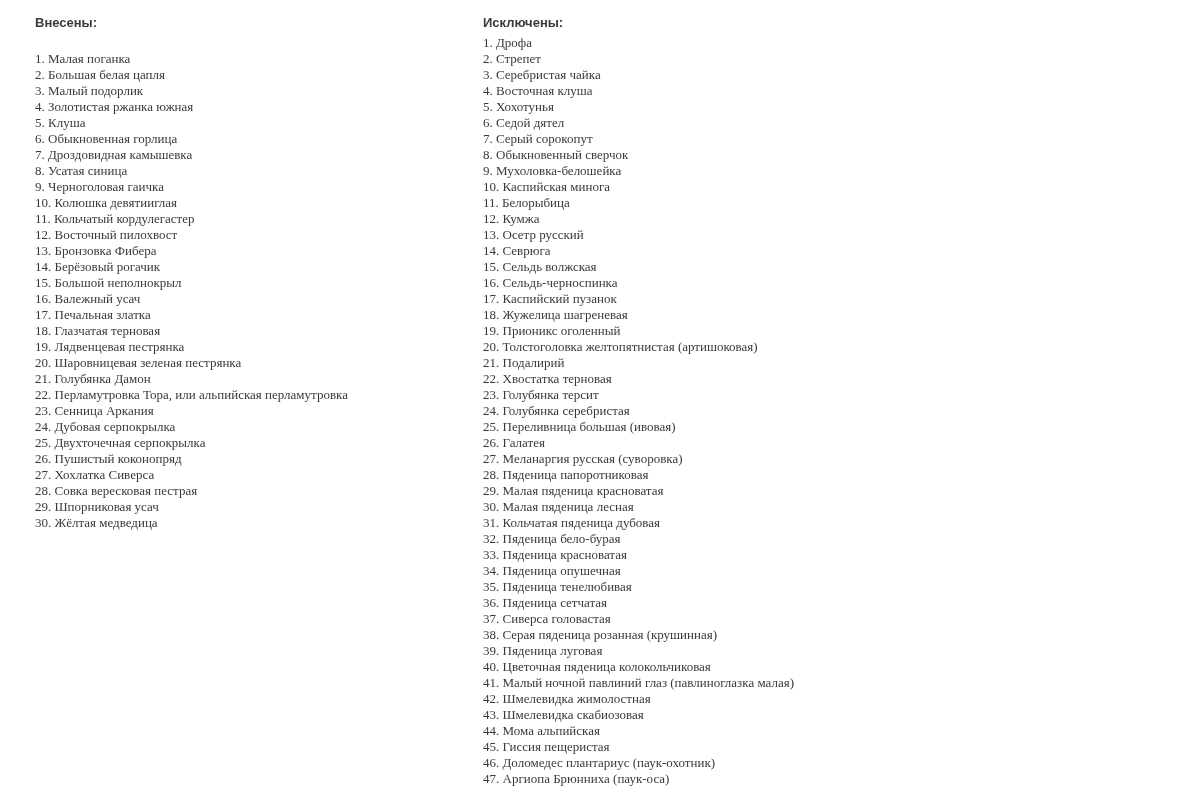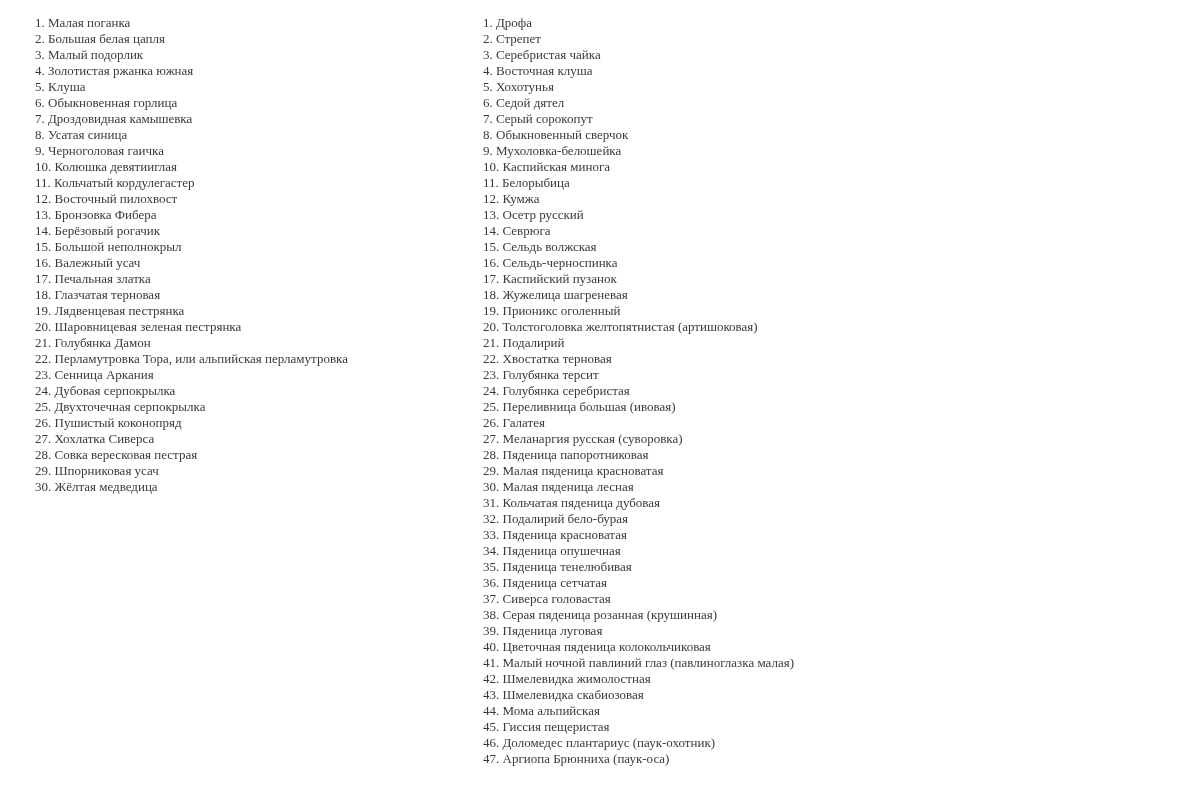--- a/index.html
+++ b/index.html
@@ -49,20 +49,21 @@
   ol.species-list li::before {
     content: counter(item) ". ";
   }
 </style>
 </head>
 <body>
 
 <div class="page">
 
   <div class="column left">
+    <p class="column-title">Внесены:</p>
     <ol class="species-list">
         <li>Малая поганка</li>
         <li>Большая белая цапля</li>
         <li>Малый подорлик</li>
         <li>Золотистая ржанка южная</li>
         <li>Клуша</li>
         <li>Обыкновенная горлица</li>
         <li>Дроздовидная камышевка</li>
         <li>Усатая синица</li>
         <li>Черноголовая гаичка</li>
@@ -84,20 +85,21 @@
         <li>Двухточечная серпокрылка</li>
         <li>Пушистый коконопряд</li>
         <li>Хохлатка Сиверса</li>
         <li>Совка вересковая пестрая</li>
         <li>Шпорниковая усач</li>
         <li>Жёлтая медведица</li>
       </ol>
   </div>
 
   <div class="column right">
+    <p class="column-title">Исключены:</p>
     <ol class="species-list">
         <li>Дрофа</li>
         <li>Стрепет</li>
         <li>Серебристая чайка</li>
         <li>Восточная клуша</li>
         <li>Хохотунья</li>
         <li>Седой дятел</li>
         <li>Серый сорокопут</li>
         <li>Обыкновенный сверчок</li>
         <li>Мухоловка-белошейка</li>
@@ -116,21 +118,21 @@
         <li>Хвостатка терновая</li>
         <li>Голубянка терсит</li>
         <li>Голубянка серебристая</li>
         <li>Переливница большая (ивовая)</li>
         <li>Галатея</li>
         <li>Меланаргия русская (суворовка)</li>
         <li>Пяденица папоротниковая</li>
         <li>Малая пяденица красноватая</li>
         <li>Малая пяденица лесная</li>
         <li>Кольчатая пяденица дубовая</li>
-        <li>Подалирий бело-бурая</li>
+        <li>Пяденица бело-бурая</li>
         <li>Пяденица красноватая</li>
         <li>Пяденица опушечная</li>
         <li>Пяденица тенелюбивая</li>
         <li>Пяденица сетчатая</li>
         <li>Сиверса головастая</li>
         <li>Серая пяденица розанная (крушинная)</li>
         <li>Пяденица луговая</li>
         <li>Цветочная пяденица колокольчиковая</li>
         <li>Малый ночной павлиний глаз (павлиноглазка малая)</li>
         <li>Шмелевидка жимолостная</li>

